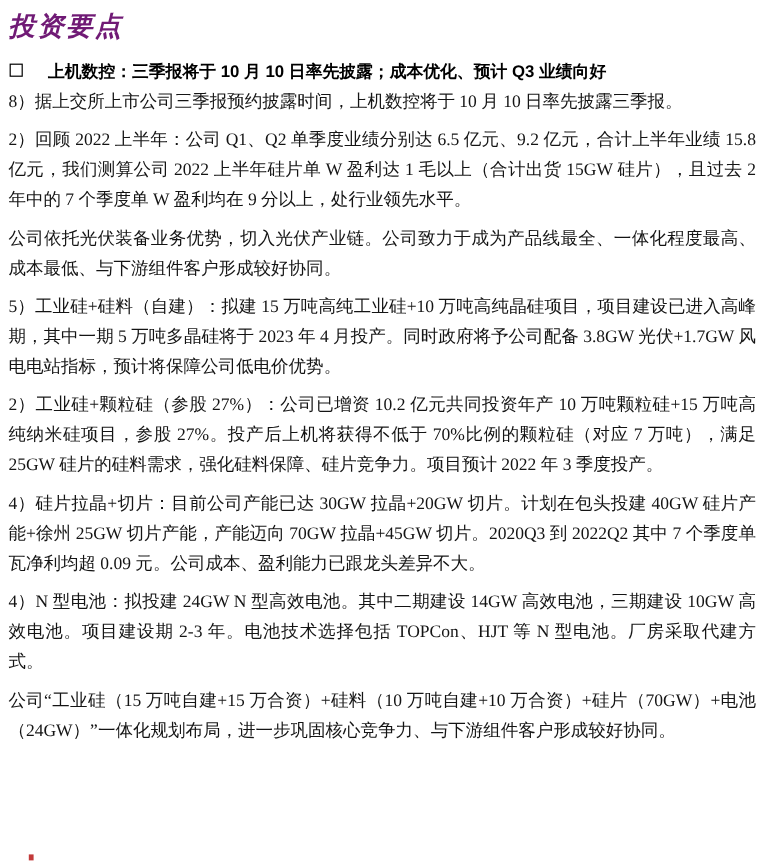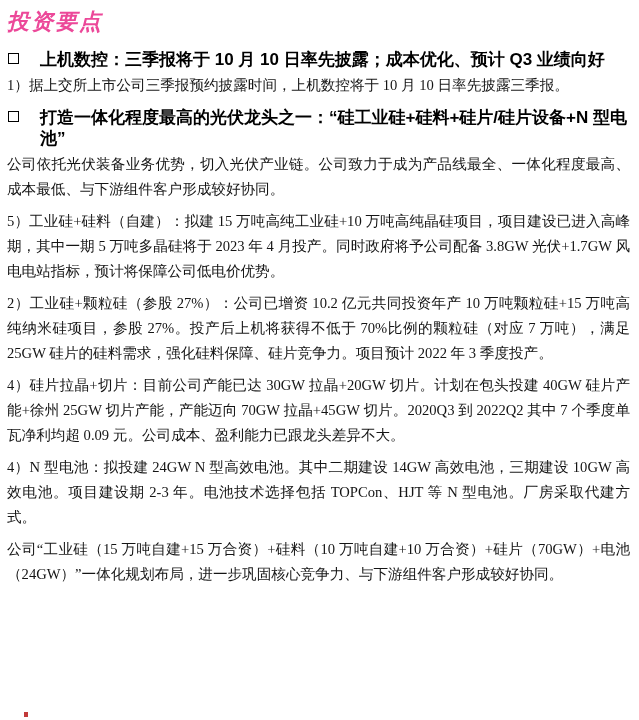--- a/index.html
+++ b/index.html
@@ -34,21 +34,21 @@
   .bullet-square {
     width: 9px;
     height: 9px;
     border: 1.6px solid #000000;
     flex: none;
     margin-top: 4px;
   }
   .heading-text {
     font-family: "Liberation Sans", sans-serif;
     font-weight: bold;
-    font-size: 17px;
+    font-size: 14px;
     line-height: 21px;
     margin-left: 21px;
     color: #000000;
   }
   .para {
     font-family: "Liberation Serif", serif;
     font-size: 14.6px;
     line-height: 25px;
     text-align: justify;
     margin: 3px 0 7px 0;
@@ -62,31 +62,28 @@
     top: 712px;
     width: 4px;
     height: 5px;
     background: #c23a3a;
   }
 </style>
 </head>
 <body style="background: rgb(255, 255, 255);">
 
 <div class="doc">
-  <h1 class="page-title" style="color: #ec4899;">投资要点</h1>
+  <h1 class="page-title" style="color: #701a75;">投资要点</h1>
   <div id="sections">
       <div class="heading-row">
         <span class="bullet-square"></span>
         <span class="heading-text">上机数控：三季报将于 10 月 10 日率先披露；成本优化、预计 Q3 业绩向好</span>
       </div>
-      <p class="para"><span class="seg">1）据上交所上市公司三季报预约披露时间，</span><span class="seg bold">上机数控将于 10 月 10 日率先披露三季报。</span></p>
-      <div class="heading-row">
-        <span class="bullet-square"></span>
-        <span class="heading-text">打造一体化程度最高的光伏龙头之一：“硅工业硅+硅料+硅片/硅片设备+N 型电池”</span>
-      </div>
+      <p class="para"><span class="seg">8）据上交所上市公司三季报预约披露时间，</span><span class="seg bold">上机数控将于 10 月 10 日率先披露三季报。</span></p>
+      <p class="para"><span class="seg bold">2）回顾 2022 上半年：</span><span class="seg">公司 Q1、Q2 单季度业绩分别达 6.5 亿元、9.2 亿元，合计上半年业绩 15.8 亿元，我们测算公司 2022 上半年硅片单 W 盈利达 1 毛以上（合计出货 15GW 硅片），且过去 2 年中的 7 个季度单 W 盈利均在 9 分以上，处行业领先水平。</span></p>
       <p class="para"><span class="seg bold">公司依托光伏装备业务优势，切入光伏产业链。公司致力于成为产品线最全、一体化程度最高、成本最低、与下游组件客户形成较好协同。</span></p>
       <p class="para"><span class="seg bold">5）工业硅+硅料（自建）：</span><span class="seg">拟建 15 万吨高纯工业硅+10 万吨高纯晶硅项目，项目建设已进入高峰期，其中一期 5 万吨多晶硅将于 2023 年 4 月投产。同时政府将予公司配备 3.8GW 光伏+1.7GW 风电电站指标，预计将保障公司低电价优势。</span></p>
       <p class="para"><span class="seg bold">2）工业硅+颗粒硅（参股 27%）：</span><span class="seg">公司已增资 10.2 亿元共同投资年产 10 万吨颗粒硅+15 万吨高纯纳米硅项目，参股 27%。投产后上机将获得不低于 70%比例的颗粒硅（对应 7 万吨），满足 25GW 硅片的硅料需求，强化硅料保障、硅片竞争力。项目预计 2022 年 3 季度投产。</span></p>
       <p class="para"><span class="seg bold">4）硅片拉晶+切片：</span><span class="seg">目前公司产能已达 30GW 拉晶+20GW 切片。计划在包头投建 40GW 硅片产能+徐州 25GW 切片产能，产能迈向 70GW 拉晶+45GW 切片。2020Q3 到 2022Q2 其中 7 个季度单瓦净利均超 0.09 元。公司成本、盈利能力已跟龙头差异不大。</span></p>
       <p class="para"><span class="seg bold">4）N 型电池：</span><span class="seg">拟投建 24GW N 型高效电池。其中二期建设 14GW 高效电池，三期建设 10GW 高效电池。项目建设期 2-3 年。电池技术选择包括 TOPCon、HJT 等 N 型电池。厂房采取代建方式。</span></p>
       <p class="para"><span class="seg bold">公司“工业硅（15 万吨自建+15 万合资）+硅料（10 万吨自建+10 万合资）+硅片（70GW）+电池（24GW）”一体化规划布局，</span><span class="seg">进一步巩固核心竞争力、与下游组件客户形成较好协同。</span></p>
     </div>
 </div>
 
 <div class="red-artifact"></div>

